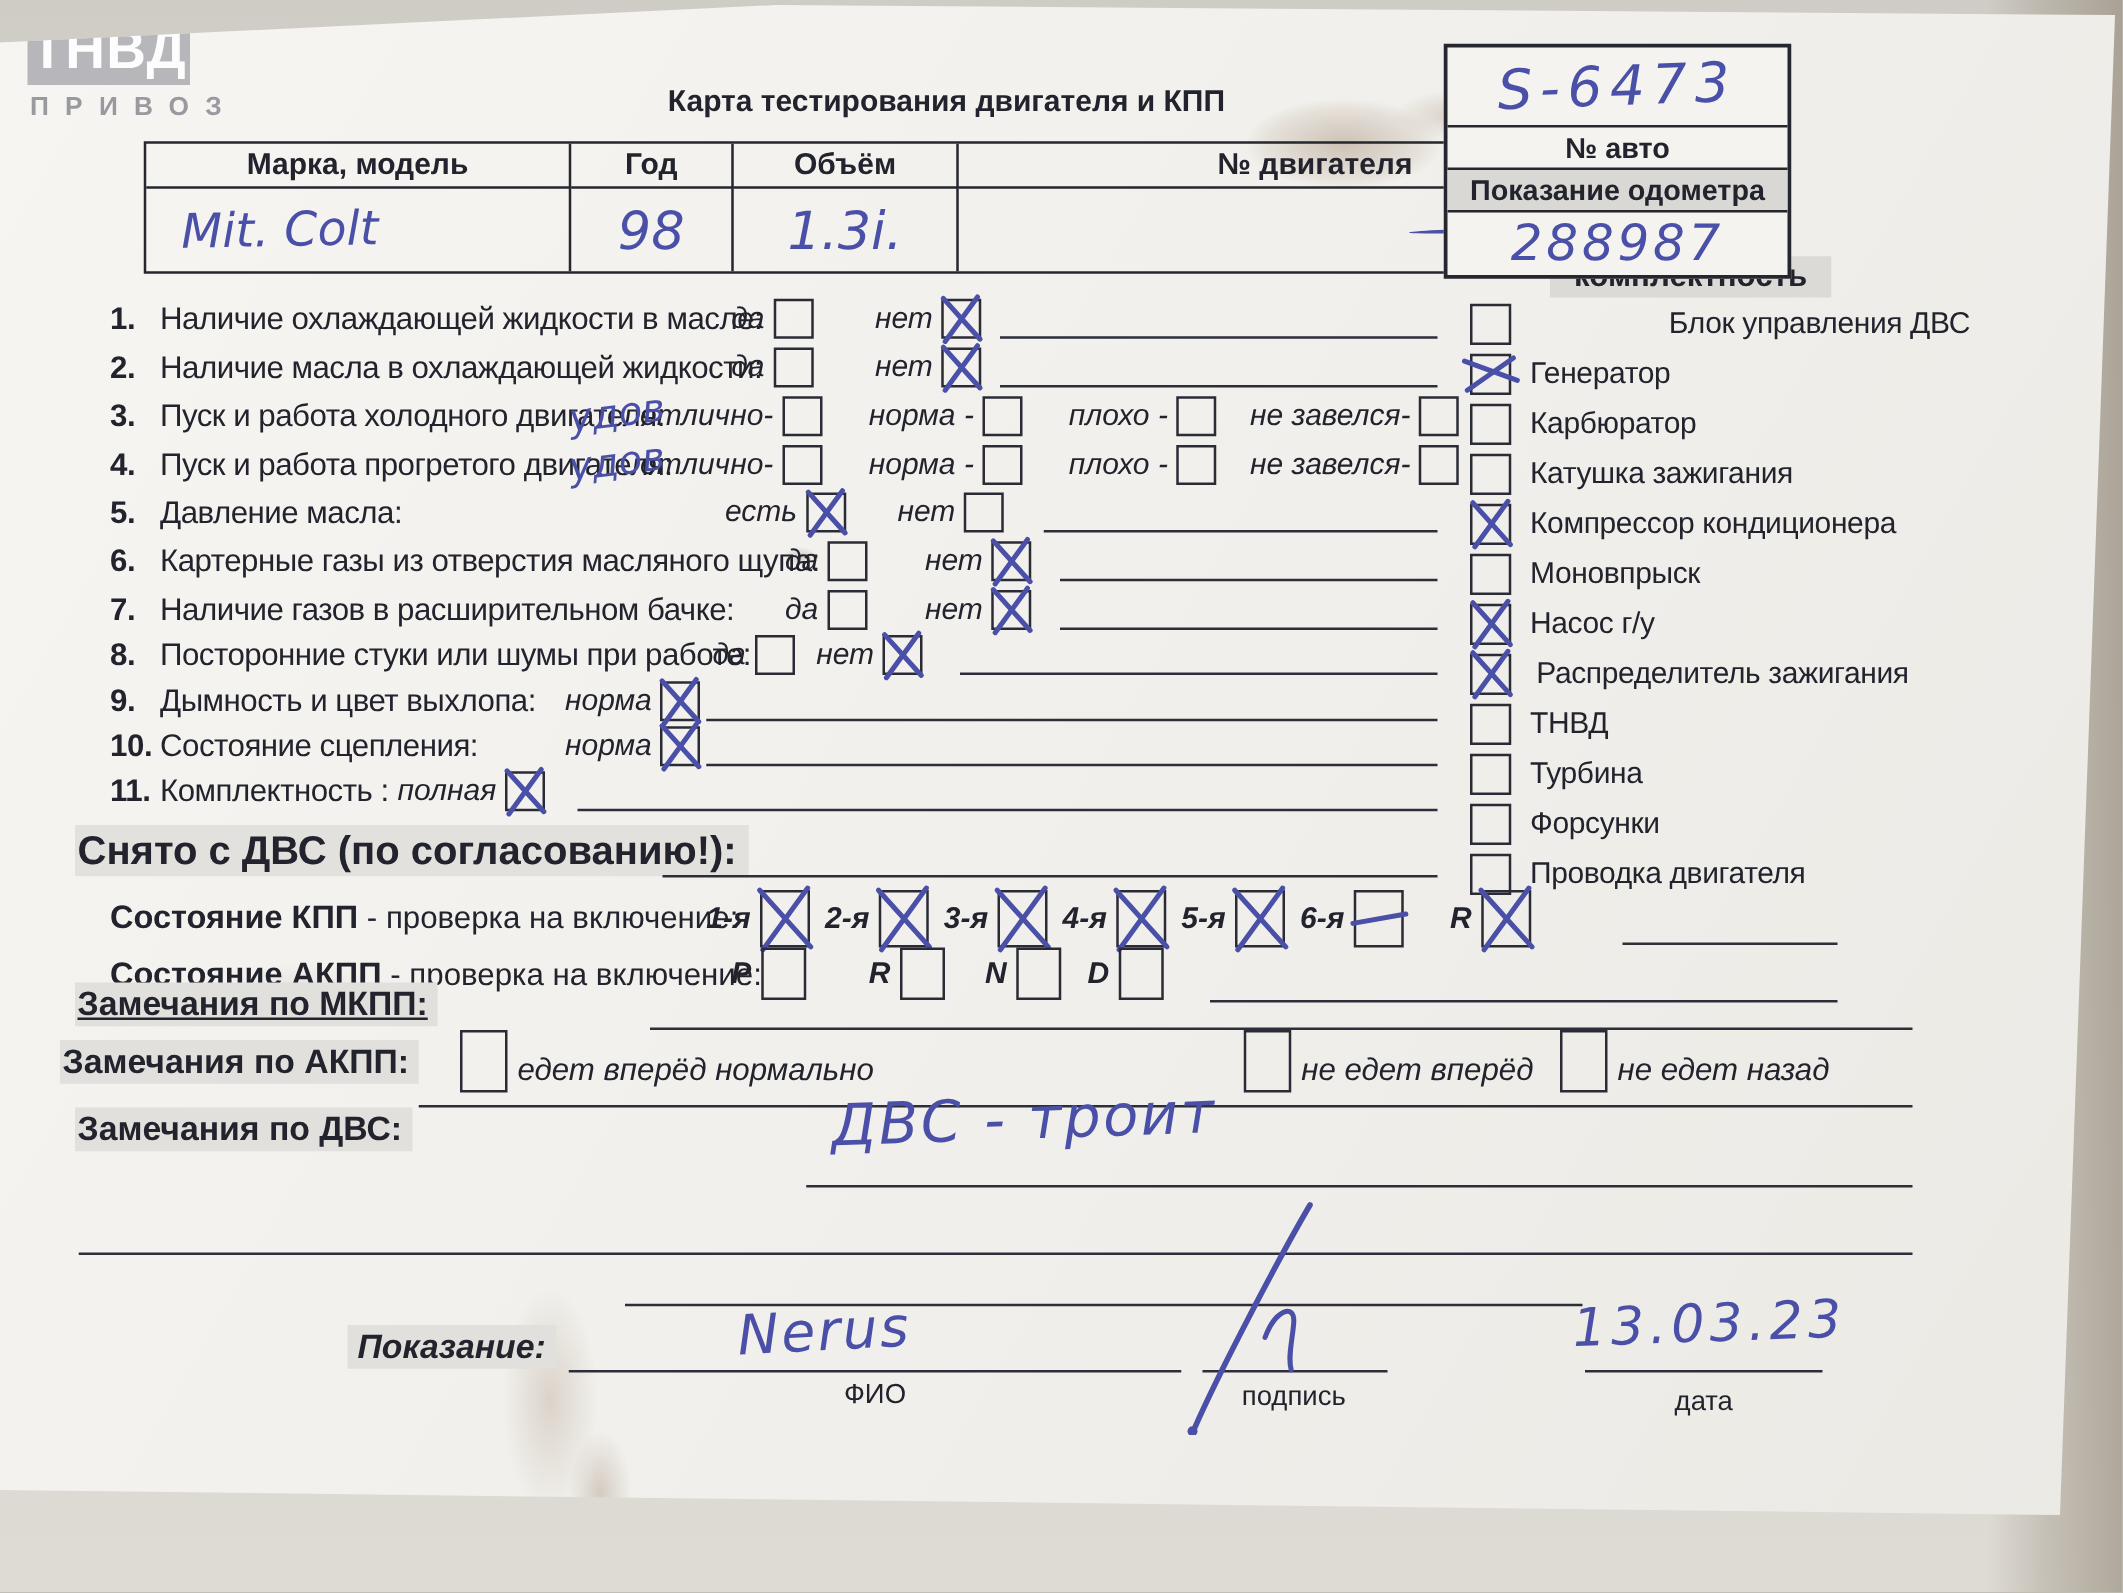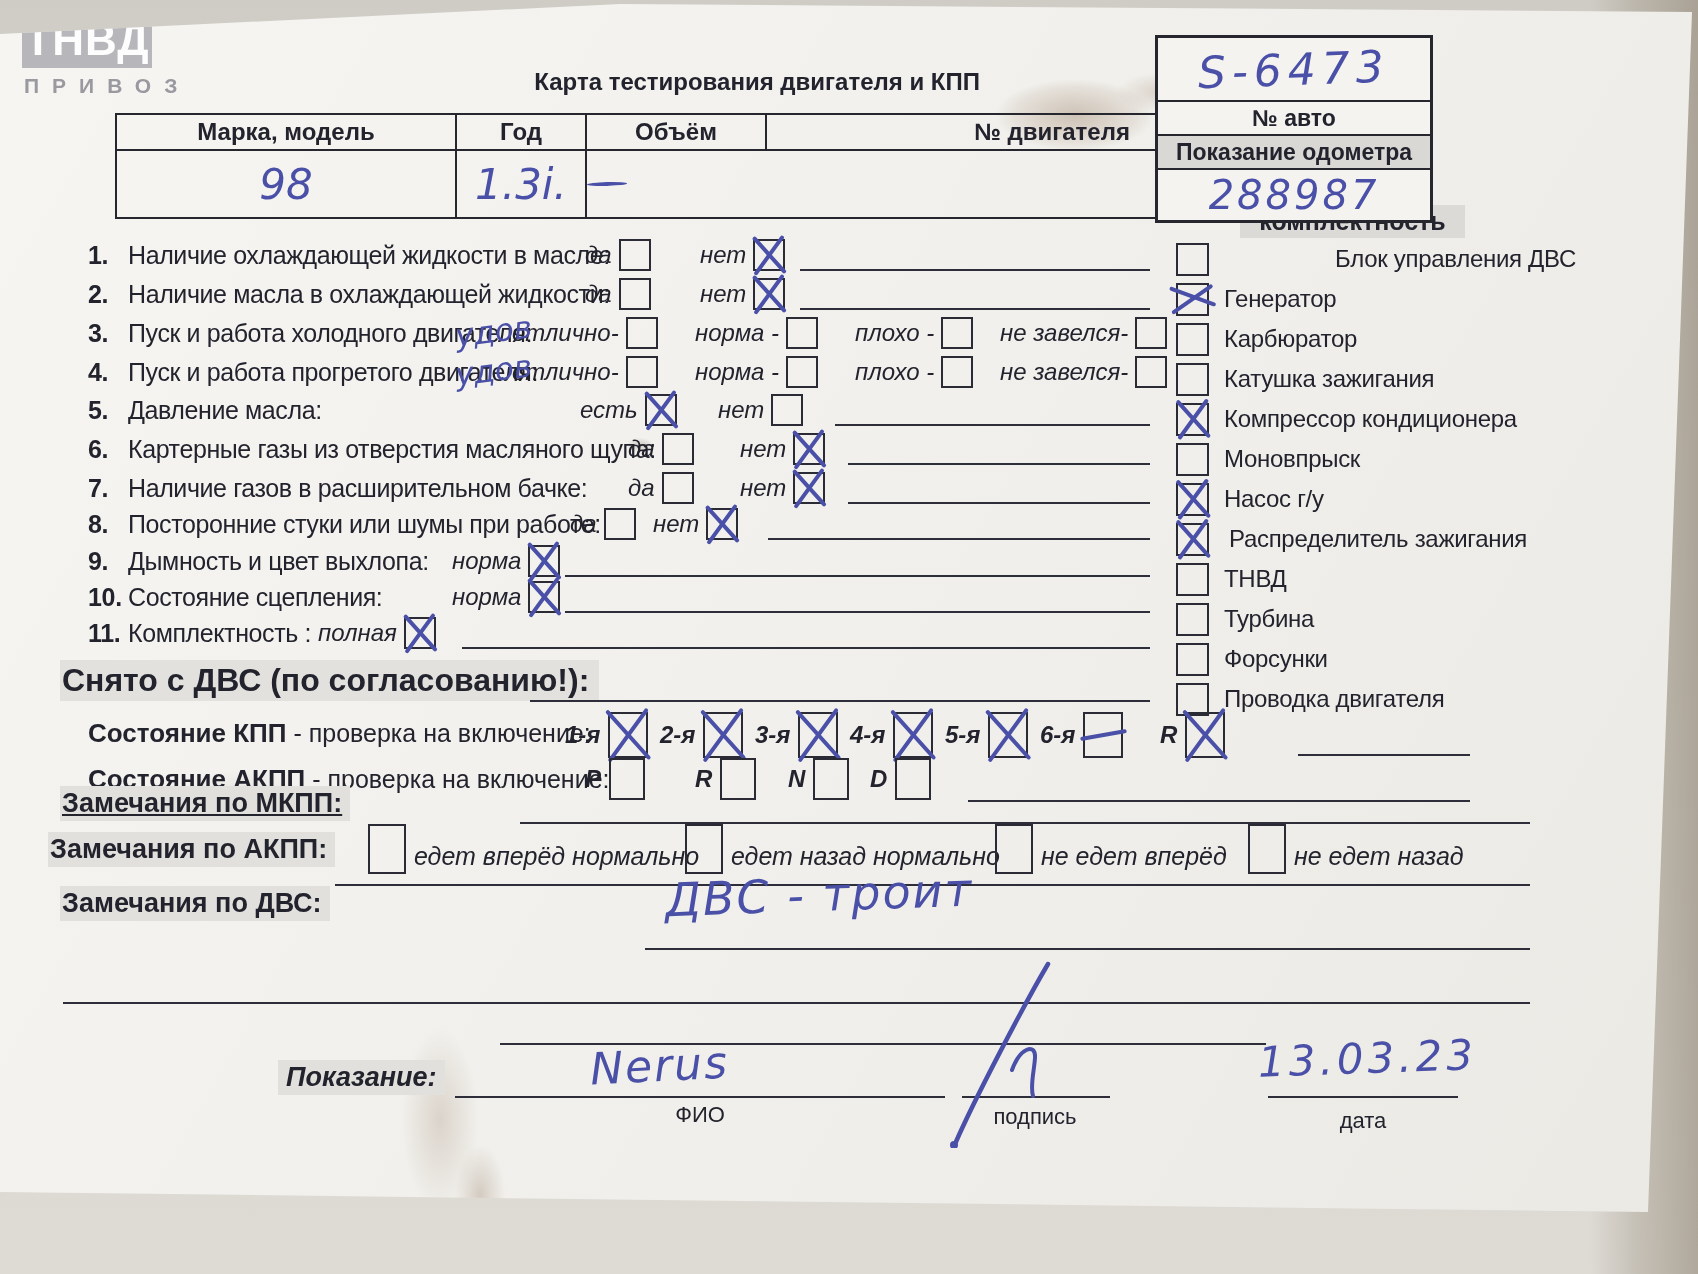--- a/index.html
+++ b/index.html
@@ -128,20 +128,23 @@
           <span class="hw hw-odo">288987</span>
         </div>
     </div>
 
     <div class="abs vtable">
       <div class="c">Марка, модель</div>
       <div class="c">Год</div>
       <div class="c">Объём</div>
       <div class="c last eng-head">№ двигателя</div>
       <div class="v">
+          <span class="hw hw-model">Mit. Colt</span>
+        </div>
+      <div class="v">
           <span class="hw hw-center">98</span>
         </div>
       <div class="v">
           <span class="hw hw-center">1.3i.</span>
         </div>
       <div class="v last">
           <span class="eng-dash"></span>
         </div>
     </div>
 
@@ -444,24 +447,20 @@
       </div>
 
     <div class="abs rem-label" style="left:60px;top:786px;text-decoration:underline;">Замечания по МКПП:</div>
     <div class="abs mkpp-line"></div>
 
     <div class="abs rem-label" style="left:48px;top:832px;">Замечания по АКПП:</div>
     <div id="akpp-options" class="abs akpp-opts">
         <span class="akpp-opt" style="left: 13px;">
           <span class="akpp-box"></span>
           <span class="akpp-opt-label">едет вперёд нормально</span>
-        </span>
-        <span class="akpp-opt" style="left: 330px;">
-          <span class="akpp-box"></span>
-          <span class="akpp-opt-label">едет назад нормально</span>
         </span>
         <span class="akpp-opt" style="left: 640px;">
           <span class="akpp-box"></span>
           <span class="akpp-opt-label">не едет вперёд</span>
         </span>
         <span class="akpp-opt" style="left: 893px;">
           <span class="akpp-box"></span>
           <span class="akpp-opt-label">не едет назад</span>
         </span>
       </div>

